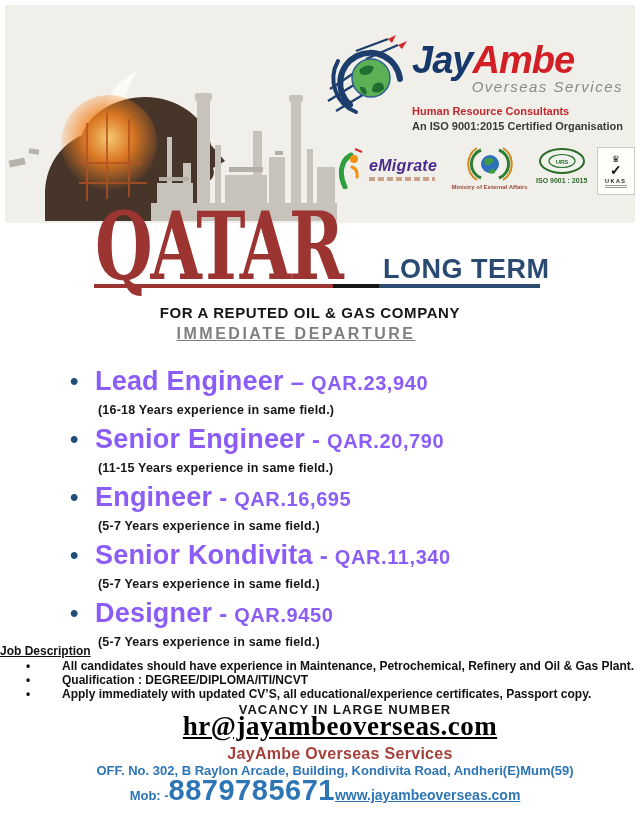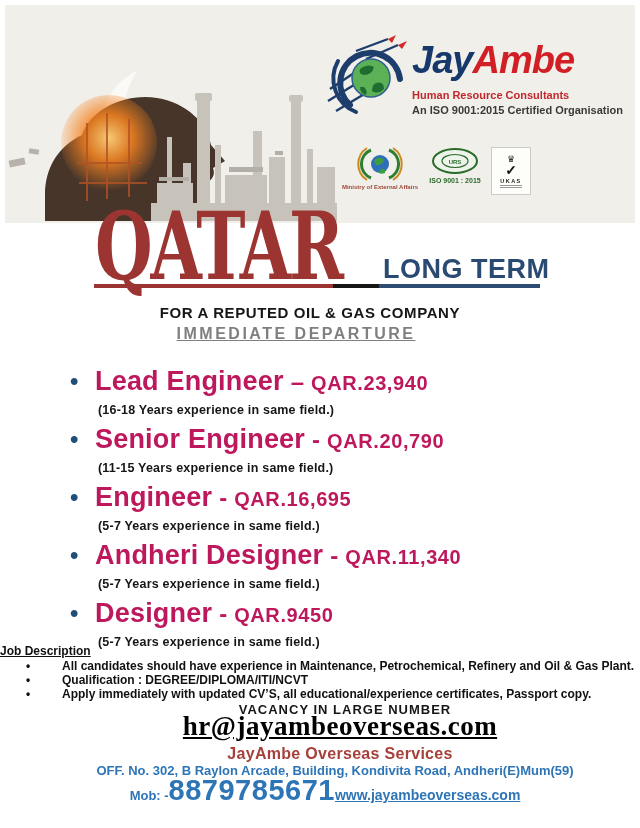--- a/index.html
+++ b/index.html
@@ -51,21 +51,21 @@
   .rule .seg-black{width:46px;height:4px;background:#161616;}
   .rule .seg-blue{width:161px;height:4px;background:#2e4b72;}
   .company-line{position:absolute;left:0;top:304px;width:620px;text-align:center;
     font-size:15px;font-weight:bold;color:#161616;letter-spacing:0.6px;}
   .departure-line{position:absolute;left:0;top:325px;width:592px;text-align:center;
     font-size:16px;font-weight:bold;color:#7f7f7f;letter-spacing:2.5px;text-decoration:underline;}
   
   .jobs{position:absolute;left:70px;top:366px;margin:0;padding:0;list-style:none;}
   .job{position:relative;padding-left:25px;margin-bottom:6px;}
   .job-bullet{position:absolute;left:0;top:1px;color:#1f4e79;font-size:24px;font-weight:bold;}
-  .job-title-line{line-height:30px;white-space:nowrap;color:#be185d;font-weight:bold;}
+  .job-title-line{line-height:30px;white-space:nowrap;color:#8b5cf6;font-weight:bold;}
   .job-title{font-size:27px;letter-spacing:0.2px;}
   .job-sep{font-size:24px;margin:0 7px;}
   .job-salary{font-size:20px;letter-spacing:0.6px;}
   .job-exp{font-size:12.5px;font-weight:bold;color:#161616;margin:3px 0 0 3px;line-height:15px;letter-spacing:0.2px;}
   
   .details{position:absolute;left:0;top:644px;width:640px;}
   .jd-heading{font-size:12px;font-weight:bold;text-decoration:underline;line-height:14px;}
   .jd-bullets{margin:1px 0 0 0;padding:0;list-style:none;}
   .jd-bullets li{position:relative;padding-left:62px;font-size:12px;font-weight:bold;line-height:14px;margin-bottom:0px;}
   .jd-bullets li:before{content:"\2022";position:absolute;left:26px;top:0;}
@@ -163,26 +163,39 @@
         <circle cx="45" cy="47" r="19" fill="#5cb157"></circle>
         <g fill="#1f6d2f">
           <path d="M34,38 q8,-6 14,-2 q-2,8 -10,8 q-6,-1 -4,-6 z"></path>
           <path d="M50,52 q8,-2 8,6 q-6,6 -12,2 q0,-6 4,-8 z"></path>
           <path d="M38,56 q4,4 2,8 q-6,-2 -6,-8 z"></path>
         </g>
         <circle cx="45" cy="47" r="19" fill="none" stroke="#2e5f8f" stroke-width="1.5"></circle>
       </svg>
       <div class="logo-text">
         <div class="brand"><span class="jay">Jay</span><span class="ambe">Ambe</span></div>
+        <div class="overseas">Overseas Services</div>
         <div class="hrc">Human Resource Consultants</div>
         <div class="isoline">An ISO 9001:2015 Certified Organisation</div>
       </div>
     </div>
 
     <div class="badges">
+      <div class="badge badge-emigrate">
+        <svg class="emigrate-icon" viewBox="0 0 28 42" aria-hidden="true">
+          <path d="M8,40 C2,28 3,14 14,8" fill="none" stroke="#2f9e41" stroke-width="5" stroke-linecap="round"></path>
+          <circle cx="17" cy="12" r="4" fill="#f29111"></circle>
+          <path d="M15,20 q6,2 5,10" fill="none" stroke="#f29111" stroke-width="3" stroke-linecap="round"></path>
+          <path d="M18,2 l7,3" stroke="#d22b28" stroke-width="2"></path>
+        </svg>
+        <div class="emigrate-textcol">
+          <div class="emigrate-word">eMigrate</div>
+          <div class="emigrate-tagline"></div>
+        </div>
+      </div>
       <div class="badge badge-mea">
         <svg class="mea-icon" viewBox="0 0 46 36" aria-hidden="true">
           <path d="M14,31 A15,15 0 0 1 14,3" fill="none" stroke="#2e7d32" stroke-width="3"></path>
           <path d="M10,33 A19,19 0 0 1 10,1" fill="none" stroke="#c98a1e" stroke-width="2"></path>
           <path d="M32,3 A15,15 0 0 1 32,31" fill="none" stroke="#2e7d32" stroke-width="3"></path>
           <path d="M36,1 A19,19 0 0 1 36,33" fill="none" stroke="#c98a1e" stroke-width="2"></path>
           <circle cx="23" cy="17" r="9" fill="#2f6fba"></circle>
           <path d="M18,12 q6,-3 9,1 q-2,6 -8,5 q-3,-3 -1,-6 z" fill="#3d9b43"></path>
           <path d="M24,22 q5,-1 4,4 q-5,2 -7,-1 z" fill="#3d9b43"></path>
         </svg>
@@ -226,21 +239,21 @@
       <div class="job-title-line"><span class="job-title">Senior Engineer</span><span class="job-sep">-</span><span class="job-salary">QAR.20,790</span></div>
       <div class="job-exp">(11-15 Years experience in same field.)</div>
     </li>
     <li class="job">
       <span class="job-bullet">•</span>
       <div class="job-title-line"><span class="job-title">Engineer</span><span class="job-sep">-</span><span class="job-salary">QAR.16,695</span></div>
       <div class="job-exp">(5-7 Years experience in same field.)</div>
     </li>
     <li class="job">
       <span class="job-bullet">•</span>
-      <div class="job-title-line"><span class="job-title">Andheri Designer</span><span class="job-sep">-</span><span class="job-salary">QAR.11,340</span></div>
+      <div class="job-title-line"><span class="job-title">Senior Kondivita</span><span class="job-sep">-</span><span class="job-salary">QAR.11,340</span></div>
       <div class="job-exp">(5-7 Years experience in same field.)</div>
     </li>
     <li class="job">
       <span class="job-bullet">•</span>
       <div class="job-title-line"><span class="job-title">Designer</span><span class="job-sep">-</span><span class="job-salary">QAR.9450</span></div>
       <div class="job-exp">(5-7 Years experience in same field.)</div>
     </li>
   </ul>
 
   <div class="details">

